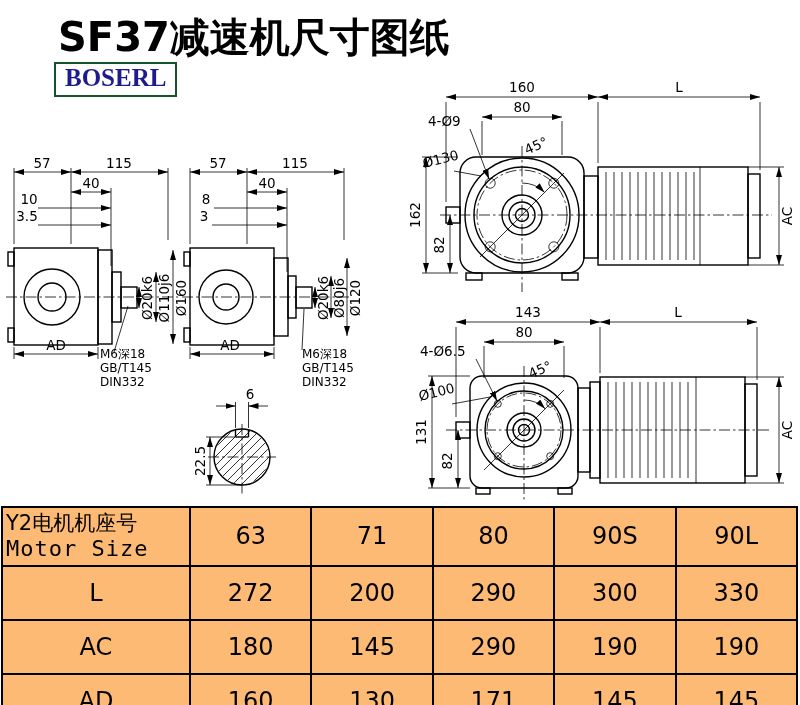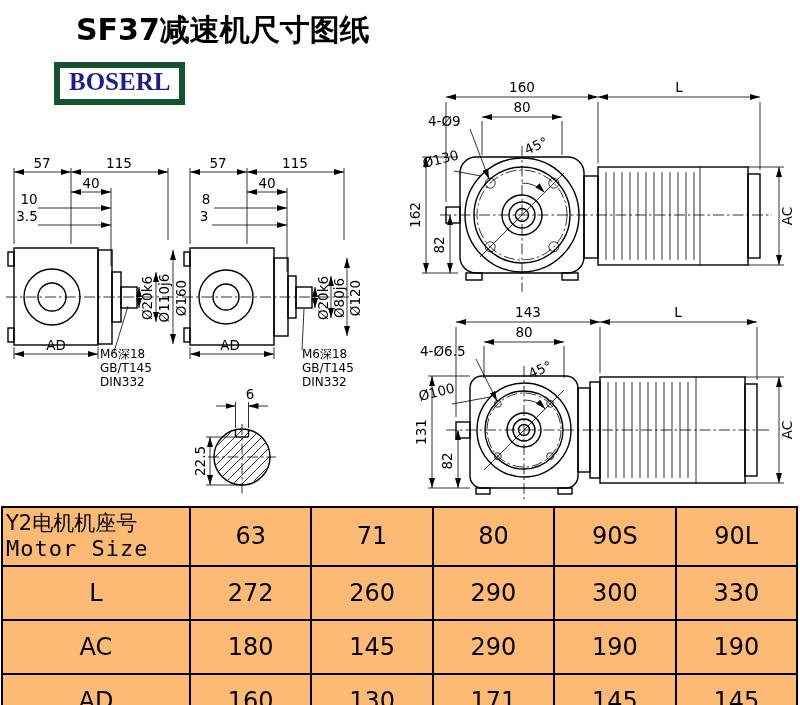--- a/index.html
+++ b/index.html
@@ -1,19 +1,19 @@
 <!DOCTYPE html>
 <html><head>
 <meta charset="utf-8">
 <style>
   html,body{margin:0;padding:0}
   body{width:800px;height:705px;position:relative;background:#fff;color:#000;
        font-family:"DejaVu Sans",sans-serif;overflow:hidden}
-  .title{position:absolute;left:76px;top:10px;font-size:30px;font-weight:bold;white-space:nowrap}
-  .brand{position:absolute;left:54px;top:62px;border:6px solid #14532d;padding:0 9px 3px;
+  .title{position:absolute;left:58px;top:10px;font-size:40px;font-weight:bold;white-space:nowrap}
+  .brand{position:absolute;left:54px;top:62px;border:2px solid #14532d;padding:0 9px 3px;
          font-family:"Liberation Serif",serif;font-size:25px;font-weight:600;color:#1c1c8f;background:#fff}
   svg.dwg{position:absolute;left:0;top:0}
   .obj{fill:none;stroke:#000;stroke-width:1.4}
   .thin{fill:none;stroke:#000;stroke-width:0.8}
   .cl{stroke-dasharray:11 3 2.5 3}
   .dt{font-family:"DejaVu Sans",sans-serif;font-size:13.5px;fill:#000;stroke:none}
   .nt{font-family:"DejaVu Sans",sans-serif;font-size:12px;fill:#000;stroke:none}
   table.dim-table{position:absolute;left:1px;top:506px;width:797px;border-collapse:collapse;
         table-layout:fixed;text-align:center;background:#fdba74}
   table.dim-table td{border:2px solid #000;font-size:24px;padding:12px;vertical-align:middle}
@@ -296,21 +296,21 @@
       </td>
       <td>63</td>
       <td>71</td>
       <td>80</td>
       <td>90S</td>
       <td>90L</td>
     </tr>
     <tr class="row">
       <td>L</td>
       <td>272</td>
-      <td>260</td>
+      <td>200</td>
       <td>290</td>
       <td>300</td>
       <td>330</td>
     </tr>
     <tr class="row">
       <td>AC</td>
       <td>180</td>
       <td>145</td>
       <td>290</td>
       <td>190</td>

